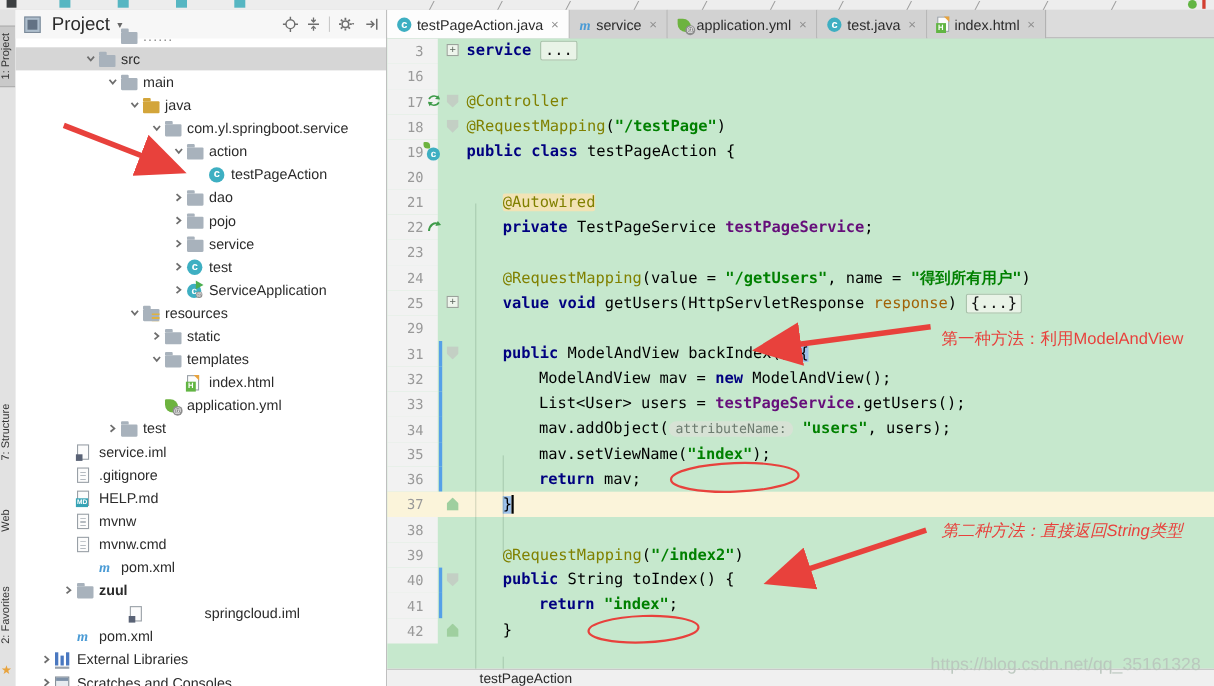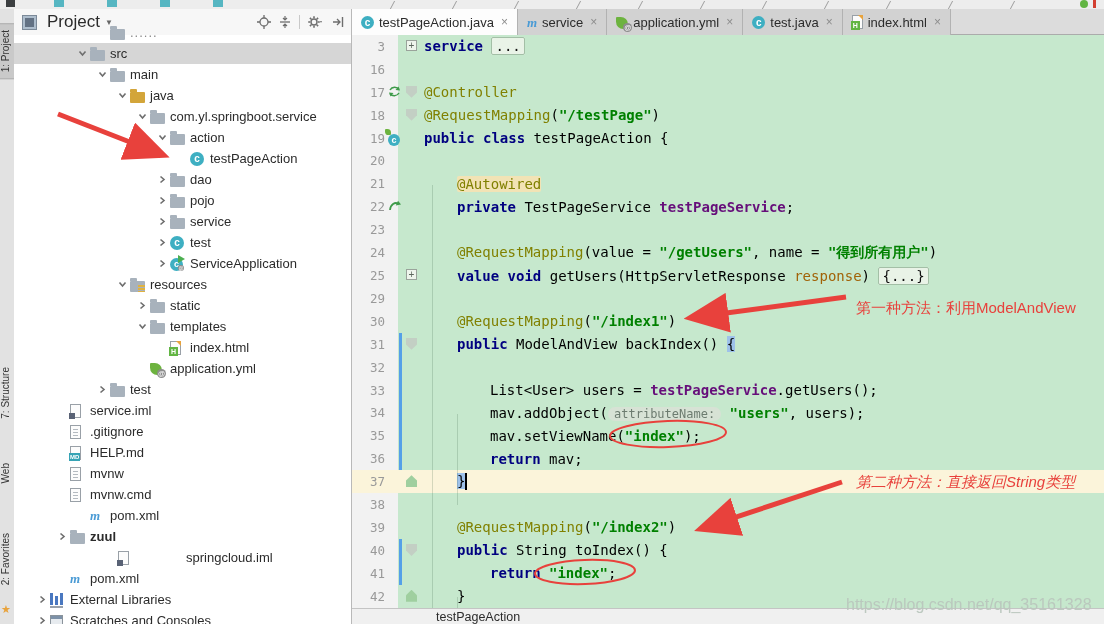--- a/index.html
+++ b/index.html
@@ -577,37 +577,33 @@
           <span class="fmark fm-plus">+</span>
         </span>
         <span class="ct" style="padding-left: 33px;"><span class="tk-k">value void</span><span class="tk-p"> getUsers(HttpServletResponse </span><span class="tk-g">response</span><span class="tk-p">) </span><span class="tk-fold">{...}</span></span>
       </div>
       <div class="crow">
         <span class="ln">29</span>
         <span class="mk"></span>
         <span class="ct" style="padding-left: 0px;"></span>
       </div>
       <div class="crow">
-        <span class="ln">30</span>
-        <span class="mk"></span>
-        <span class="ct" style="padding-left: 33px;"><span class="tk-a">@RequestMapping</span><span class="tk-p">(</span><span class="tk-s">"/index1"</span><span class="tk-p">)</span></span>
-      </div>
-      <div class="crow">
         <span class="ln">31</span>
         <span class="mk">
           <span class="chgbar"></span>
           <span class="fmark fm-down"></span>
         </span>
         <span class="ct" style="padding-left: 33px;"><span class="tk-k">public</span><span class="tk-p"> ModelAndView backIndex() </span><span class="tk-bb">{</span></span>
       </div>
       <div class="crow">
         <span class="ln">32</span>
         <span class="mk">
           <span class="chgbar"></span>
         </span>
+        <span class="ct" style="padding-left: 66px;"><span class="tk-p">ModelAndView mav = </span><span class="tk-k">new</span><span class="tk-p"> ModelAndView();</span></span>
       </div>
       <div class="crow">
         <span class="ln">33</span>
         <span class="mk">
           <span class="chgbar"></span>
         </span>
         <span class="ct" style="padding-left: 66px;"><span class="tk-p">List&lt;User&gt; users = </span><span class="tk-f">testPageService</span><span class="tk-p">.getUsers();</span></span>
       </div>
       <div class="crow">
         <span class="ln">34</span>

